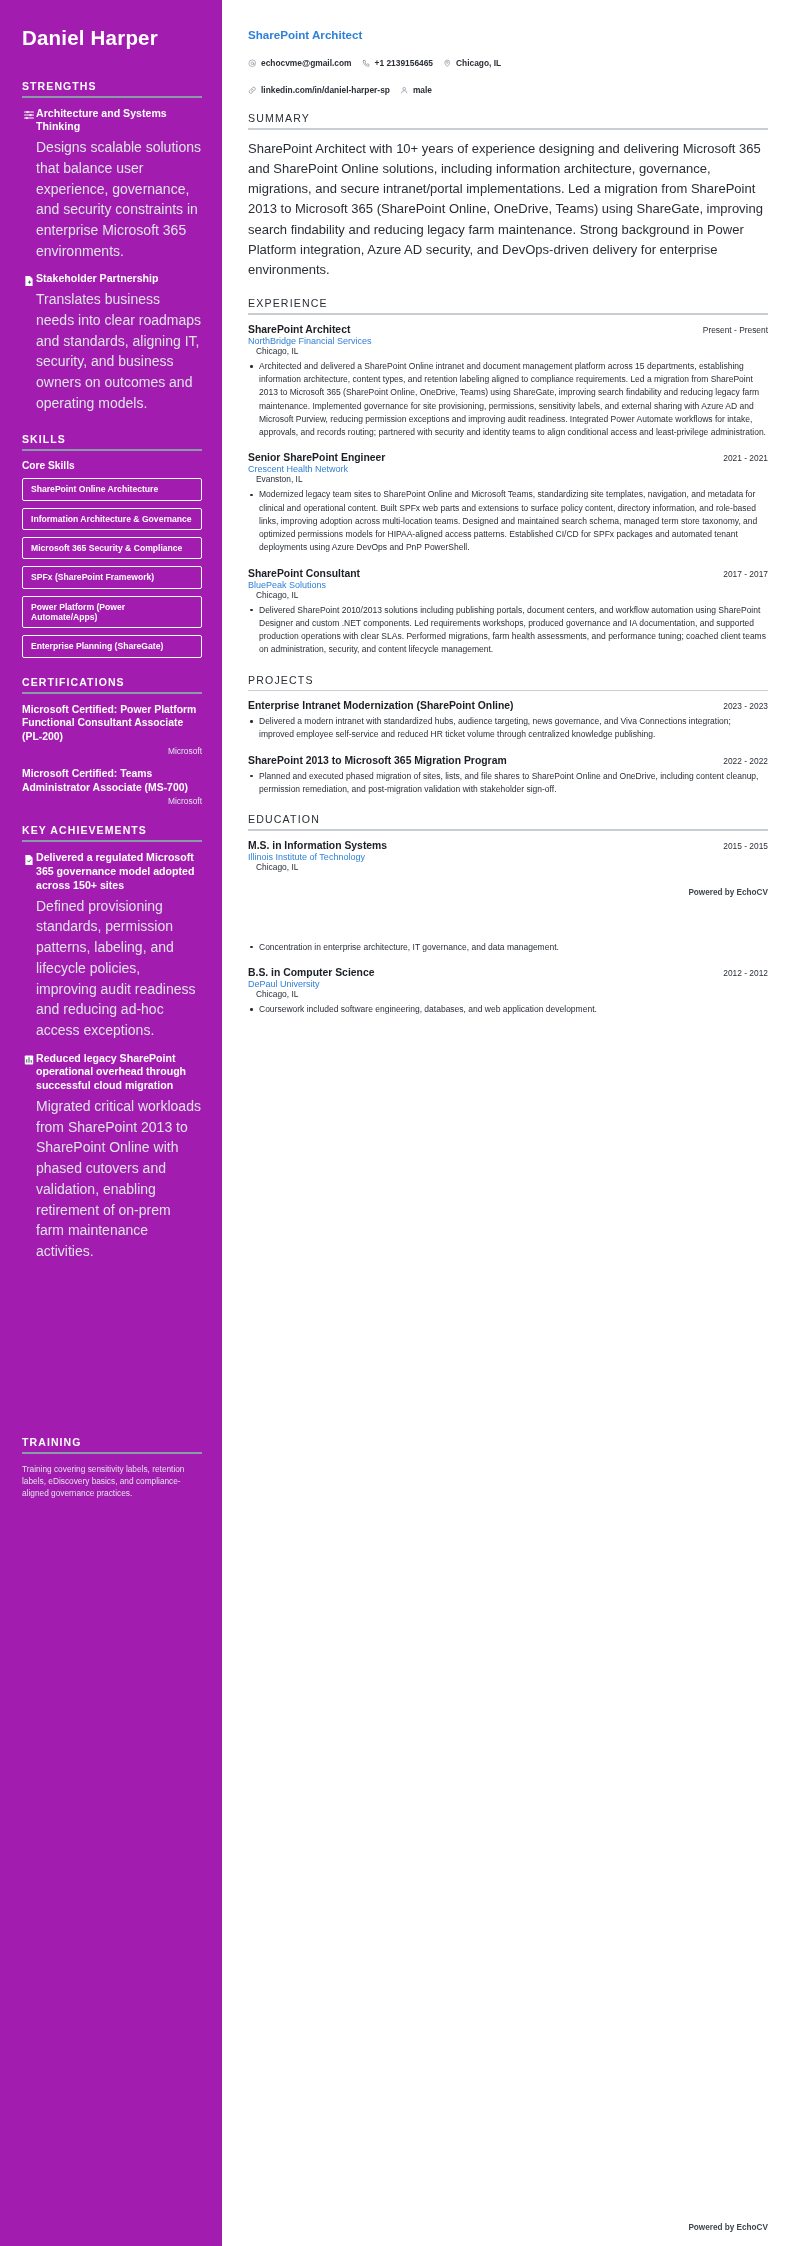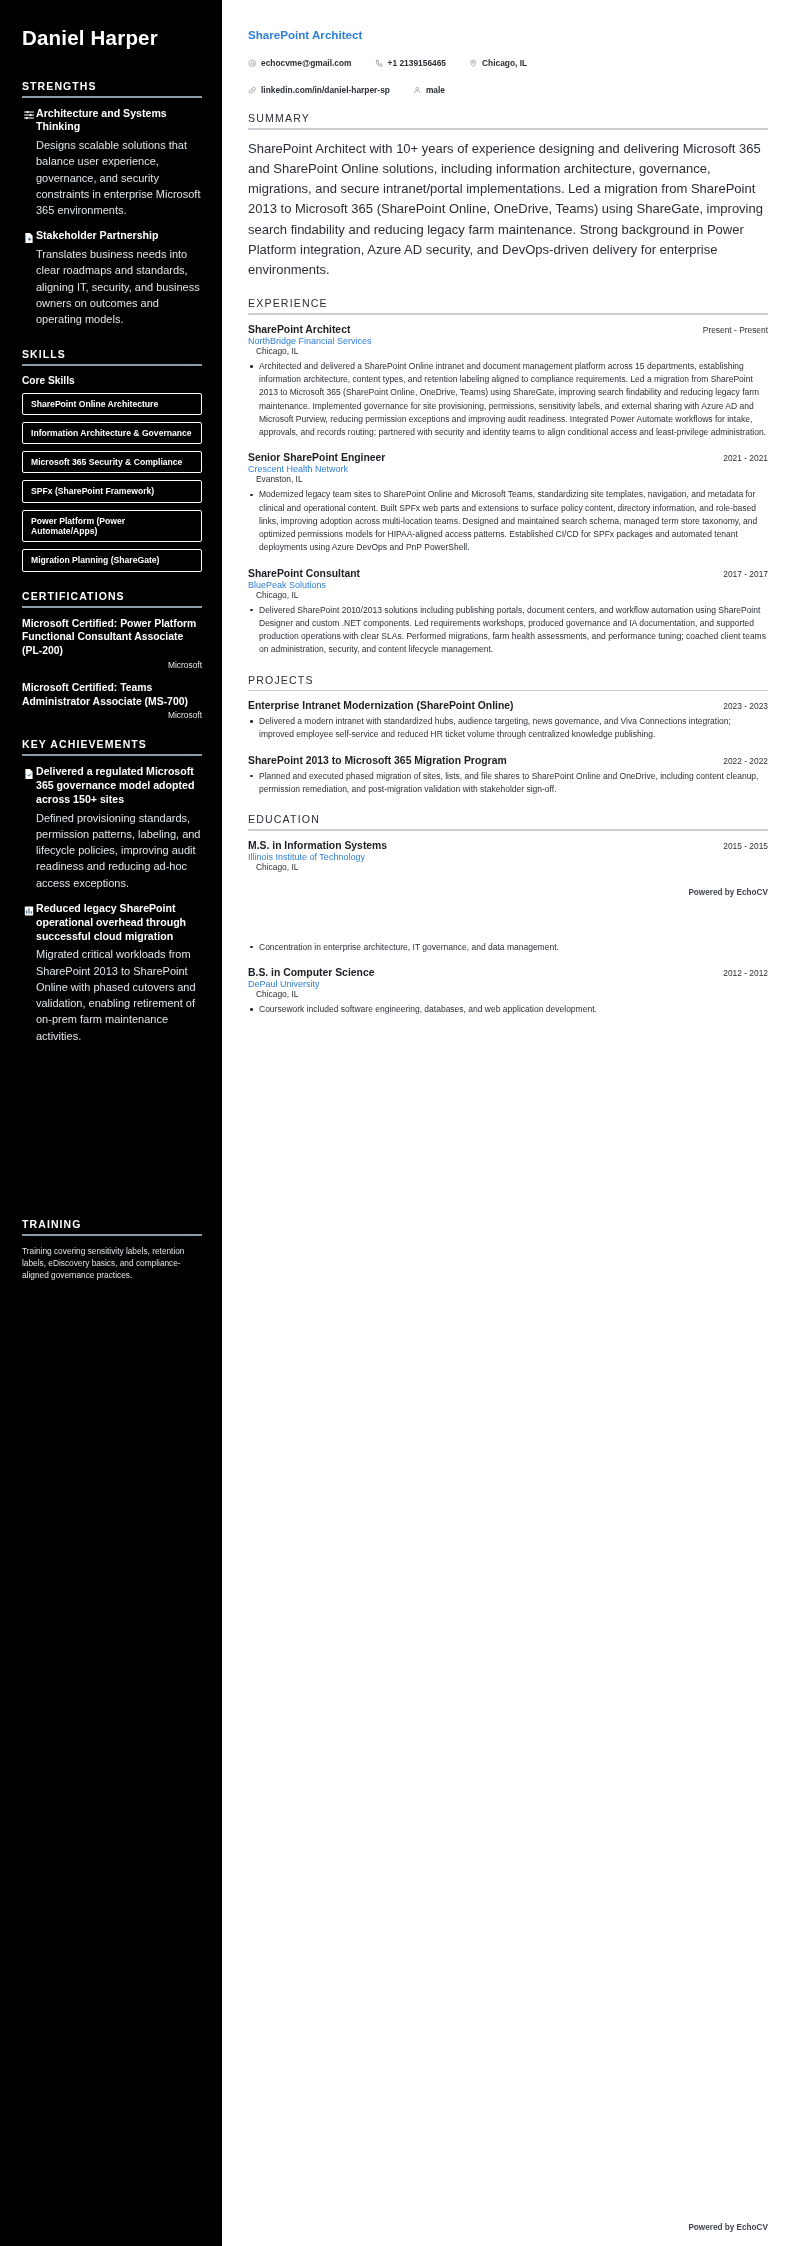--- a/index.html
+++ b/index.html
@@ -13,21 +13,21 @@
     width: 794px;
     min-height: 2246px;
     display: flex;
     align-items: stretch;
     background: #ffffff;
   }
   
   .sidebar {
     width: 222px;
     min-width: 222px;
-    background: #000000;
+    background: #a21caf;
     color: #ffffff;
     padding: 26px 20px 40px 22px;
   }
   .cand-name {
     font-size: 20.5px;
     font-weight: bold;
     letter-spacing: .2px;
     color: #ffffff;
     margin-bottom: 30px;
     line-height: 1.15;
@@ -56,21 +56,21 @@
   .s-ic svg { width: 12px; height: 12px; display: block; }
   .s-body { flex: 1; }
   .s-title {
     font-size: 10.6px;
     font-weight: bold;
     color: #ffffff;
     line-height: 1.3;
     margin-bottom: 3px;
   }
   .s-desc {
-    font-size: 11px;
+    font-size: 14px;
     line-height: 1.48;
     color: #dfe5ea;
   }
   
   .skillgroup-label {
     font-size: 10.2px;
     font-weight: bold;
     color: #ffffff;
     margin-bottom: 7px;
   }
@@ -124,21 +124,21 @@
   .role-title {
     font-size: 11.6px;
     font-weight: bold;
     color: #2f80d8;
     margin-bottom: 8px;
   }
   .contact-row {
     display: flex;
     flex-wrap: wrap;
     align-items: center;
-    gap: 23px;
+    gap: 10px;
     margin-bottom: 4px;
     margin-top: 17px;
   }
   .contact-item {
     display: flex;
     align-items: center;
     gap: 4px;
     font-size: 8.4px;
     font-weight: bold;
     color: #2a2f36;
@@ -287,21 +287,21 @@
 
     <section class="side-sec" style="margin-top:20px;">
       <div class="side-sec-title">SKILLS</div>
       <div class="side-rule"></div>
       <div class="skillgroup-label">Core Skills</div>
       <span class="chip">SharePoint Online Architecture</span>
       <span class="chip">Information Architecture &amp; Governance</span>
       <span class="chip">Microsoft 365 Security &amp; Compliance</span>
       <span class="chip">SPFx (SharePoint Framework)</span>
       <span class="chip">Power Platform (Power Automate/Apps)</span>
-      <span class="chip">Migration Planning (ShareGate)</span>
+      <span class="chip">Enterprise Planning (ShareGate)</span>
     </section>
 
     <section class="side-sec" style="margin-top:18px;">
       <div class="side-sec-title">CERTIFICATIONS</div>
       <div class="side-rule"></div>
       <div class="cert">
         <div class="cert-name">Microsoft Certified: Power Platform Functional Consultant Associate (PL-200)</div>
         <div class="cert-org">Microsoft</div>
       </div>
       <div class="cert">

